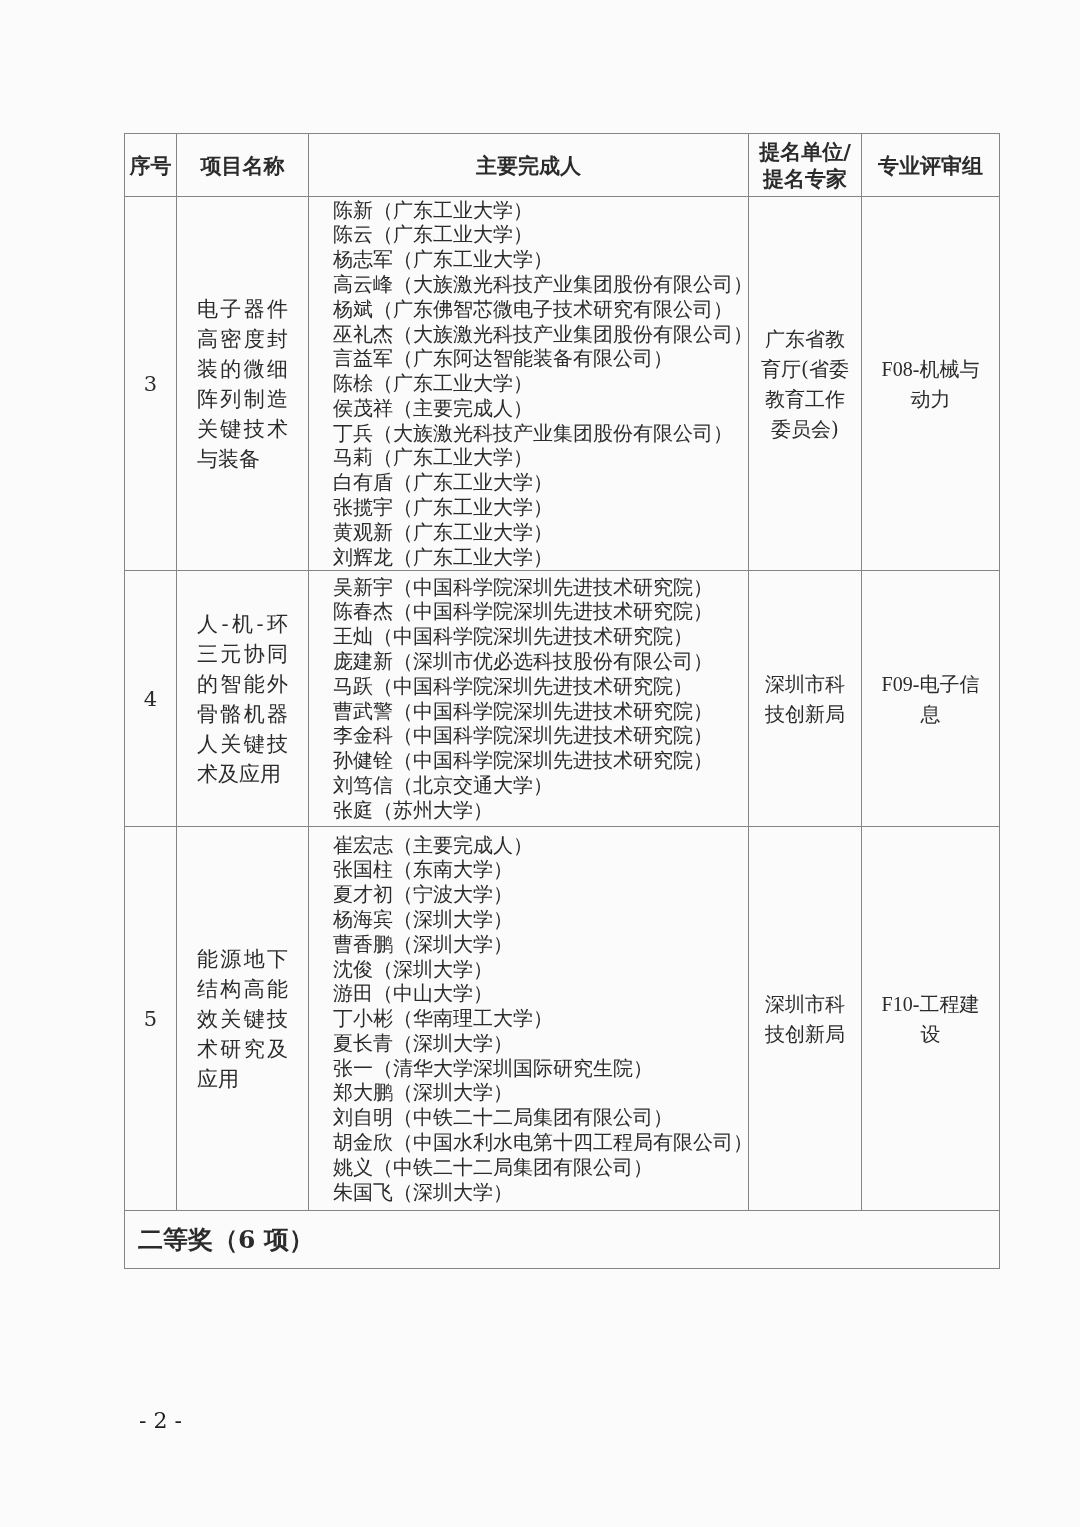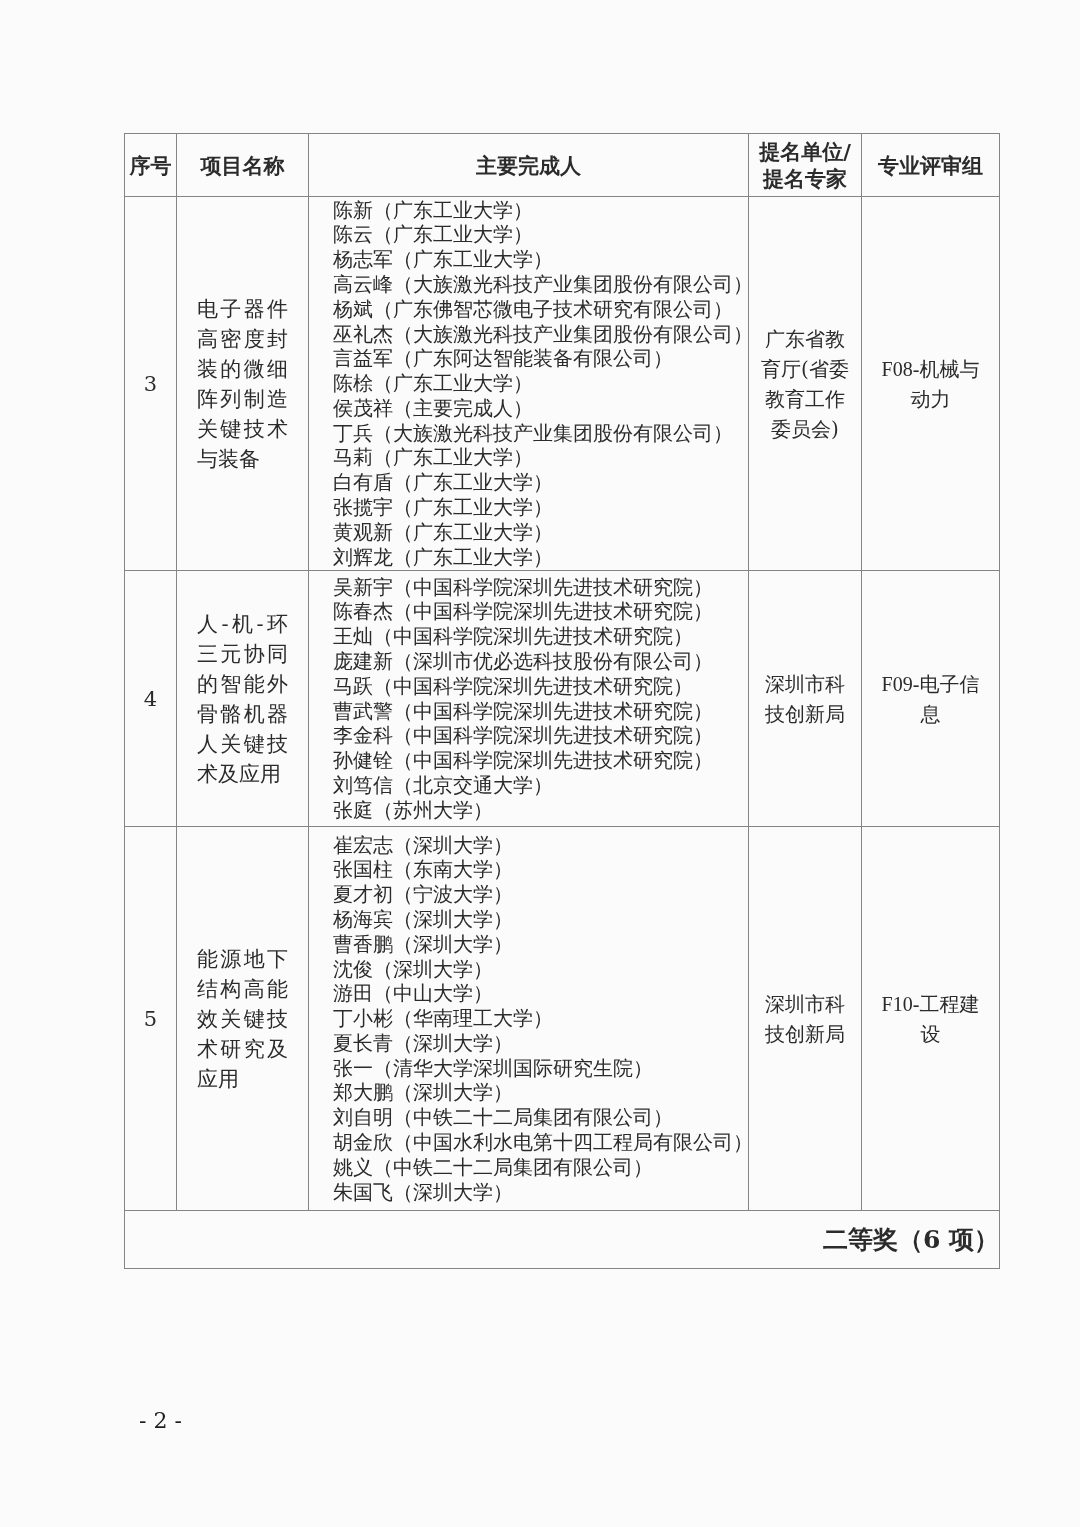--- a/index.html
+++ b/index.html
@@ -79,21 +79,20 @@
     word-break: break-all;
     font-family: Liberation Serif, serif;
   }
   
   tr.section-row { height: 58px; }
   td.section-cell {
     vertical-align: middle;
     font-weight: bold;
     font-size: 25px;
     padding-left: 13px;
-    text-align: right;
   }
   .page-number {
     position: absolute;
     left: 139px;
     top: 1408px;
     font-size: 22px;
     color: #1e1e1e;
   }
 </style>
 </head>
@@ -162,21 +161,21 @@
             <div class="person-line">张庭（苏州大学）</div>
           </td>
       <td class="nominate-cell">深圳市科技创新局</td>
       <td class="review-cell">F09-电子信息</td>
     </tr>
 
     <tr class="row-5">
       <td class="num-cell">5</td>
       <td class="project-cell">能源地下结构高能效关键技术研究及应用</td>
       <td class="contrib-cell">
-            <div class="person-line">崔宏志（深圳大学）</div>
+            <div class="person-line">崔宏志（主要完成人）</div>
             <div class="person-line">张国柱（东南大学）</div>
             <div class="person-line">夏才初（宁波大学）</div>
             <div class="person-line">杨海宾（深圳大学）</div>
             <div class="person-line">曹香鹏（深圳大学）</div>
             <div class="person-line">沈俊（深圳大学）</div>
             <div class="person-line">游田（中山大学）</div>
             <div class="person-line">丁小彬（华南理工大学）</div>
             <div class="person-line">夏长青（深圳大学）</div>
             <div class="person-line">张一（清华大学深圳国际研究生院）</div>
             <div class="person-line">郑大鹏（深圳大学）</div>

